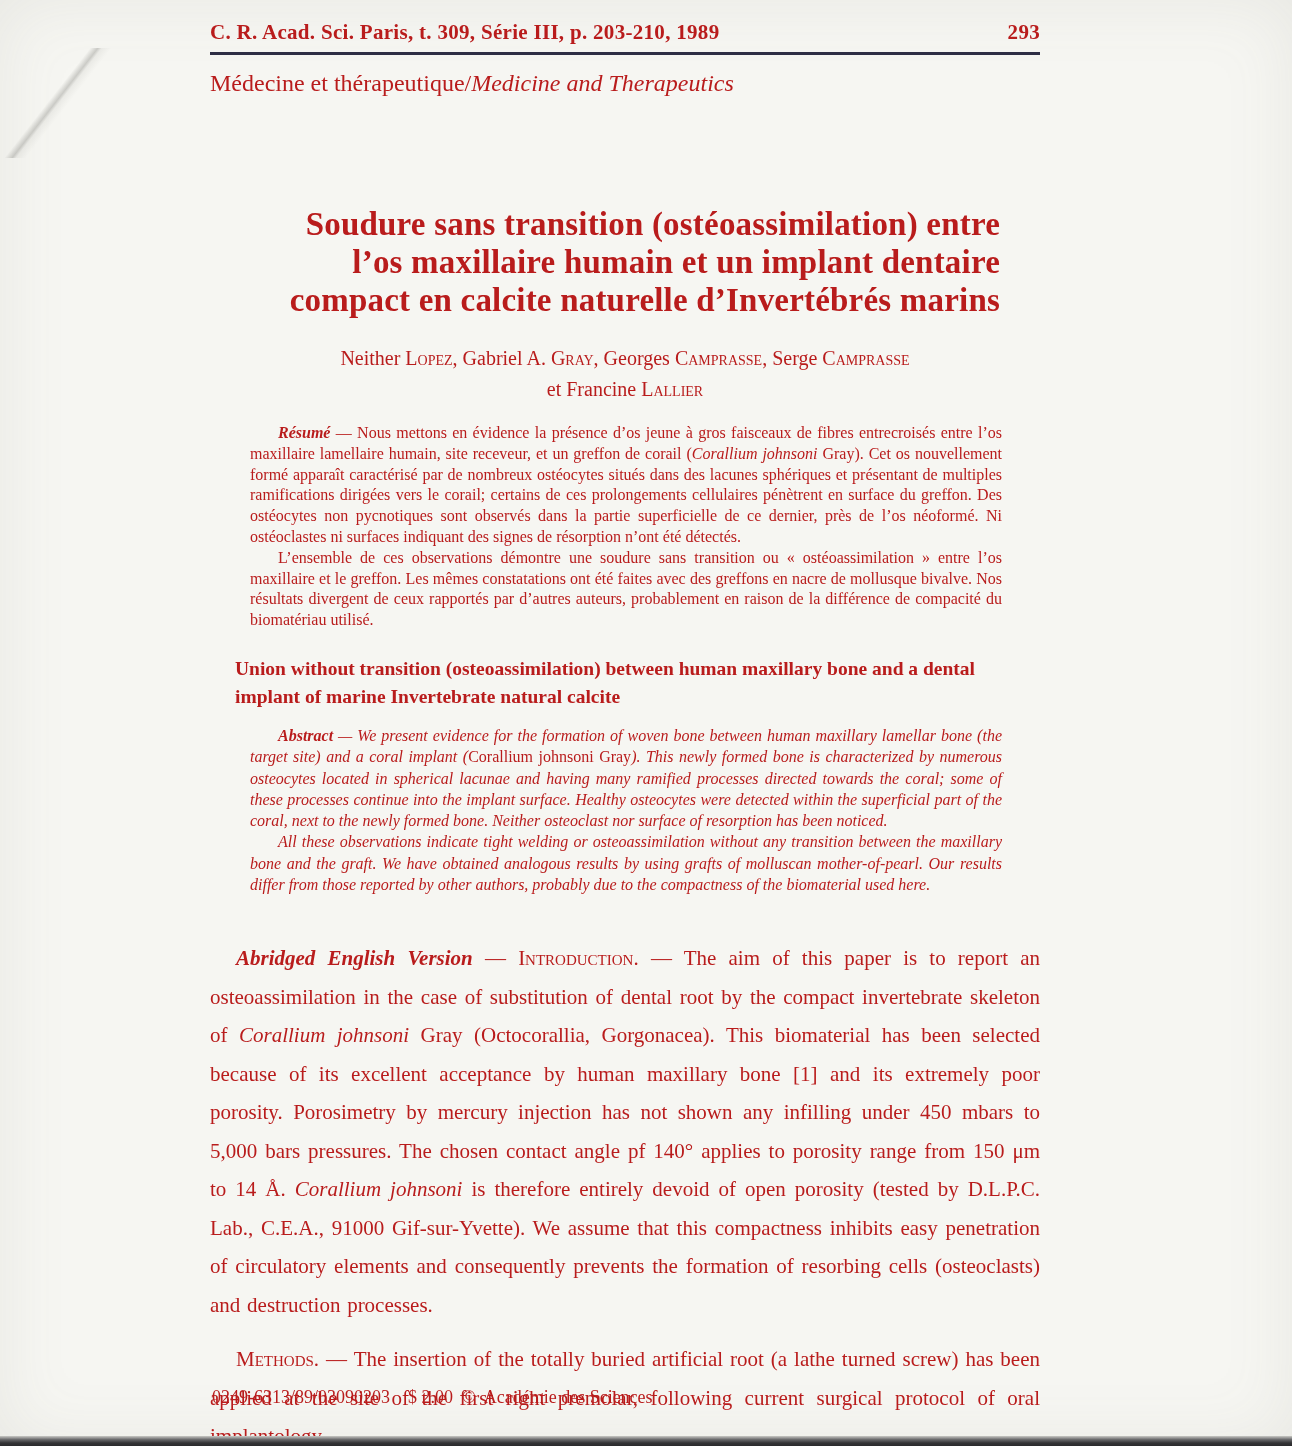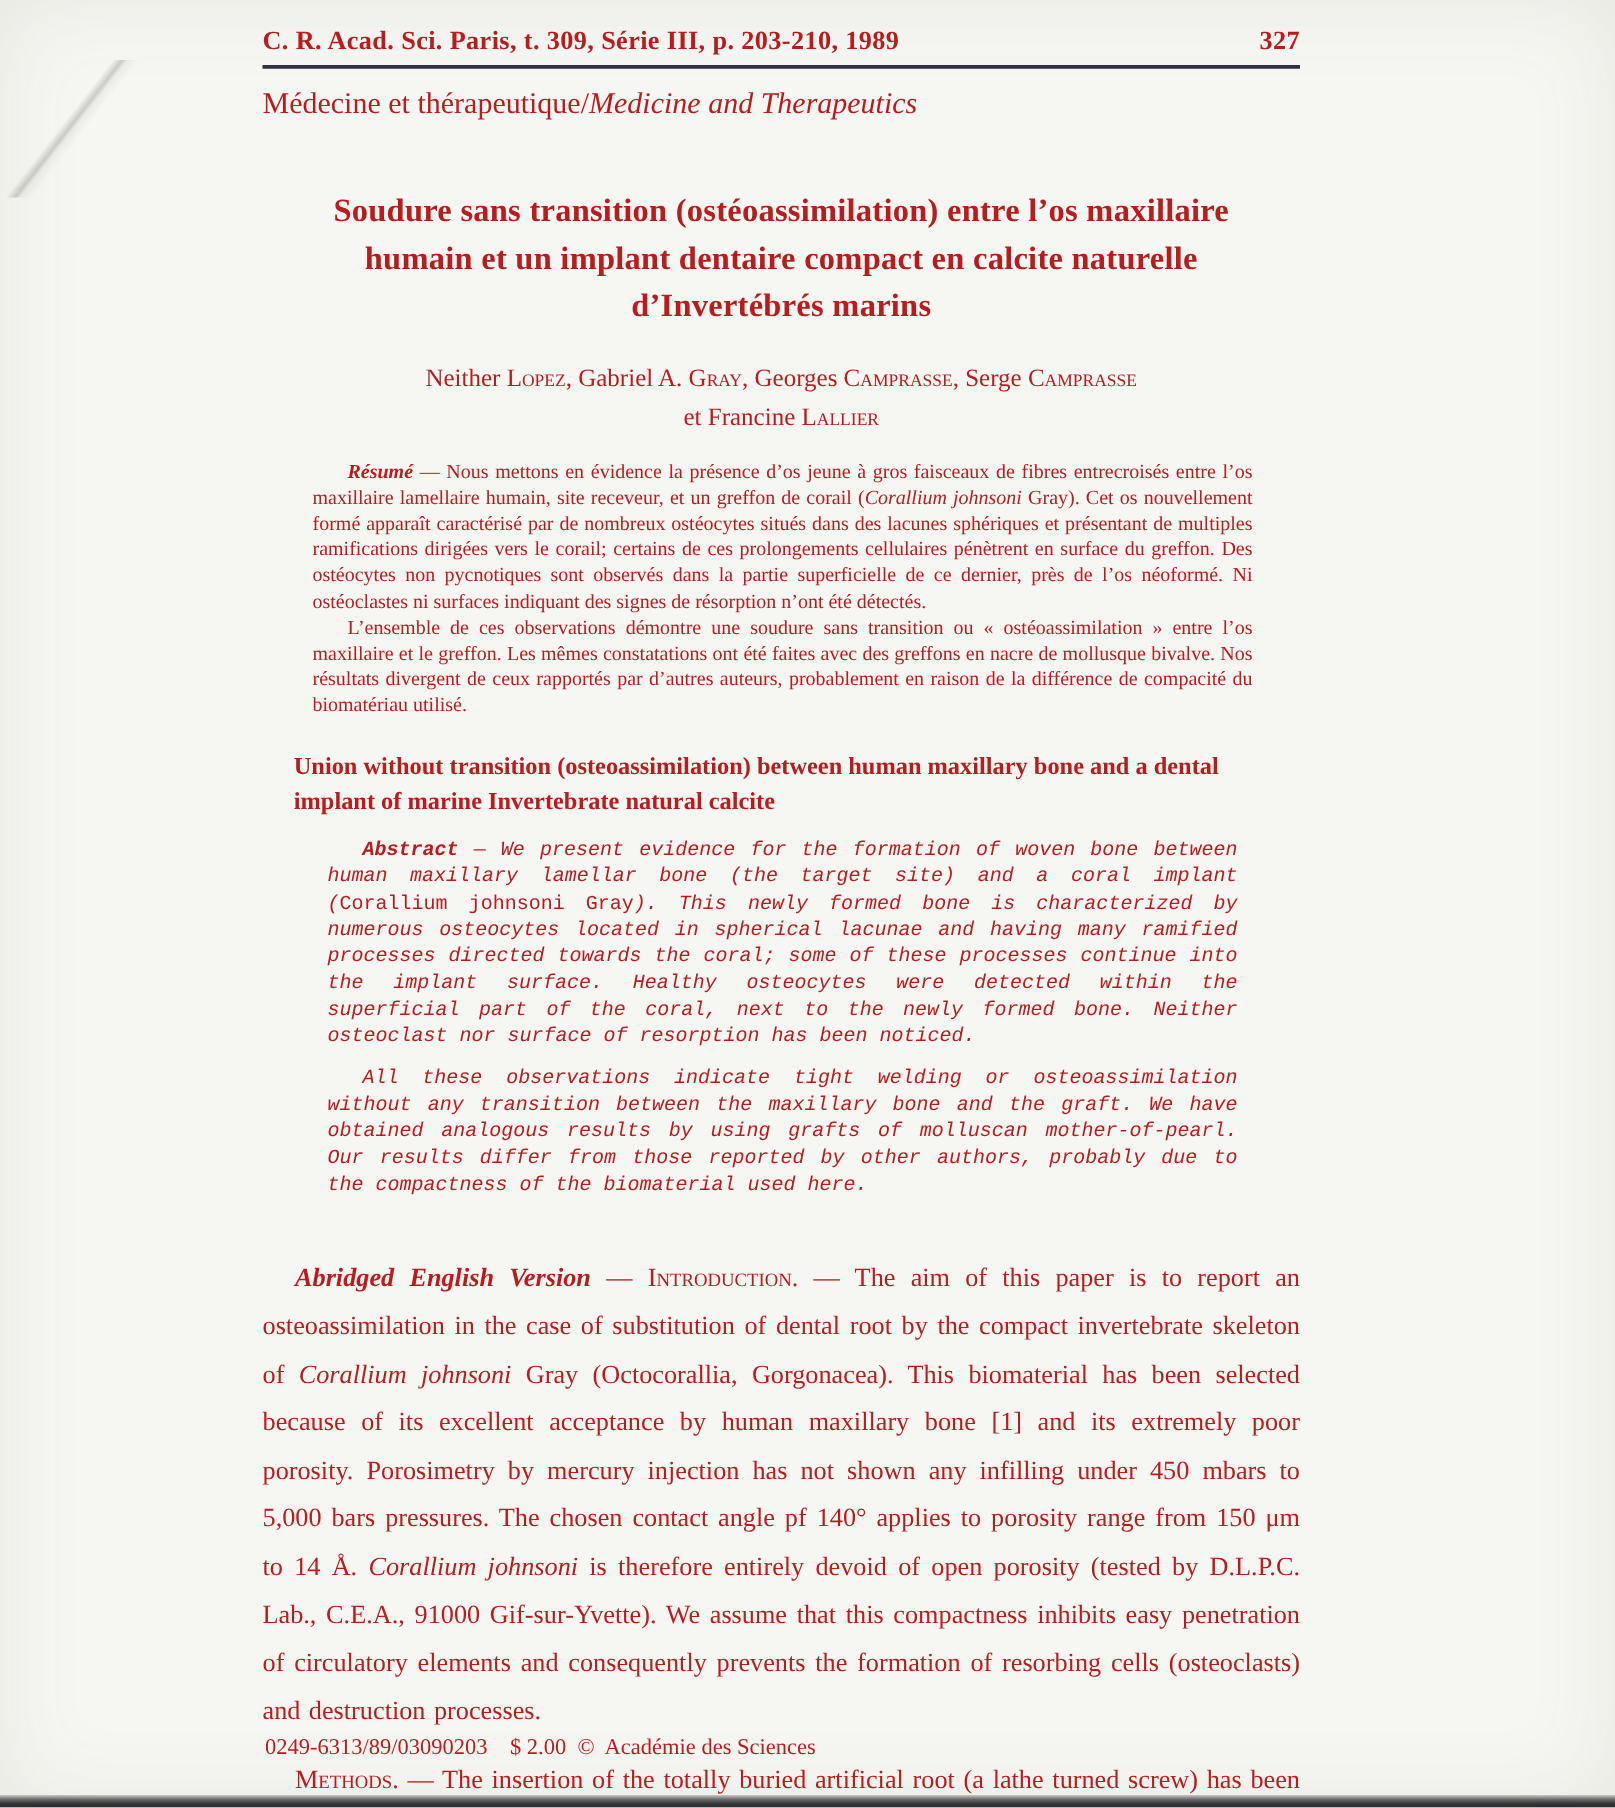--- a/index.html
+++ b/index.html
@@ -29,24 +29,24 @@
     font-weight: bold; font-size: 21px; letter-spacing: 0.3px;
   }
   .header-rule {
     border: none; border-top: 3px solid #2e2e44;
     margin: 7px 0 0 0;
   }
   .discipline { margin-top: 15px; font-size: 24px; }
   .discipline em { font-style: italic; }
 
   h1.title-fr {
-    margin: 53px auto 0 auto;
+    margin: 108px auto 0 auto;
     max-width: 750px;
-    text-align: center;
-    font-size: 26px; font-weight: bold;
+    text-align: right;
+    font-size: 33px; font-weight: bold;
     line-height: 38px;
     letter-spacing: 0.2px;
   }
 
   .authors {
     margin-top: 24px;
     text-align: center;
     font-size: 20px; line-height: 31px;
   }
   .sc { font-variant: small-caps; margin-top: 13px; }
@@ -66,21 +66,21 @@
     font-size: 19.5px; font-weight: bold;
     line-height: 28px;
   }
 
   .abstract {
     margin: 14px 38px 0 40px;
     font-size: 16px; line-height: 21.3px;
     font-style: italic;
     text-align: justify;
   }
-  .abstract p { margin: 12px; text-indent: 28px; font-family: Liberation Mono, monospace; }
+  .abstract p { margin: 0; text-indent: 28px; }
   .abstract .upright { font-style: normal; }
   .abstract .lead-bi { font-weight: bold; }
 
   .body-en {
     margin-top: 44px;
     font-size: 21px; line-height: 38.5px;
     text-align: justify;
     word-spacing: 1.5px;
   }
   .body-en p { margin: 0; text-indent: 26px; }
@@ -99,21 +99,21 @@
 </head>
 <body>
 
 <div class="page">
   <div class="crease"></div>
 
   <div class="content">
     <header>
       <div class="journal-row">
         <span>C. R. Acad. Sci. Paris, t. 309, Série III, p. 203-210, 1989</span>
-        <span>327</span>
+        <span>293</span>
       </div>
       <hr class="header-rule">
       <div class="discipline">
         <span>Médecine et thérapeutique/</span><em>Medicine and Therapeutics</em>
       </div>
     </header>
 
     <h1 class="title-fr">Soudure sans transition (ostéoassimilation) entre l’os maxillaire humain et un implant dentaire compact en calcite naturelle d’Invertébrés marins</h1>
 
     <div class="authors">

